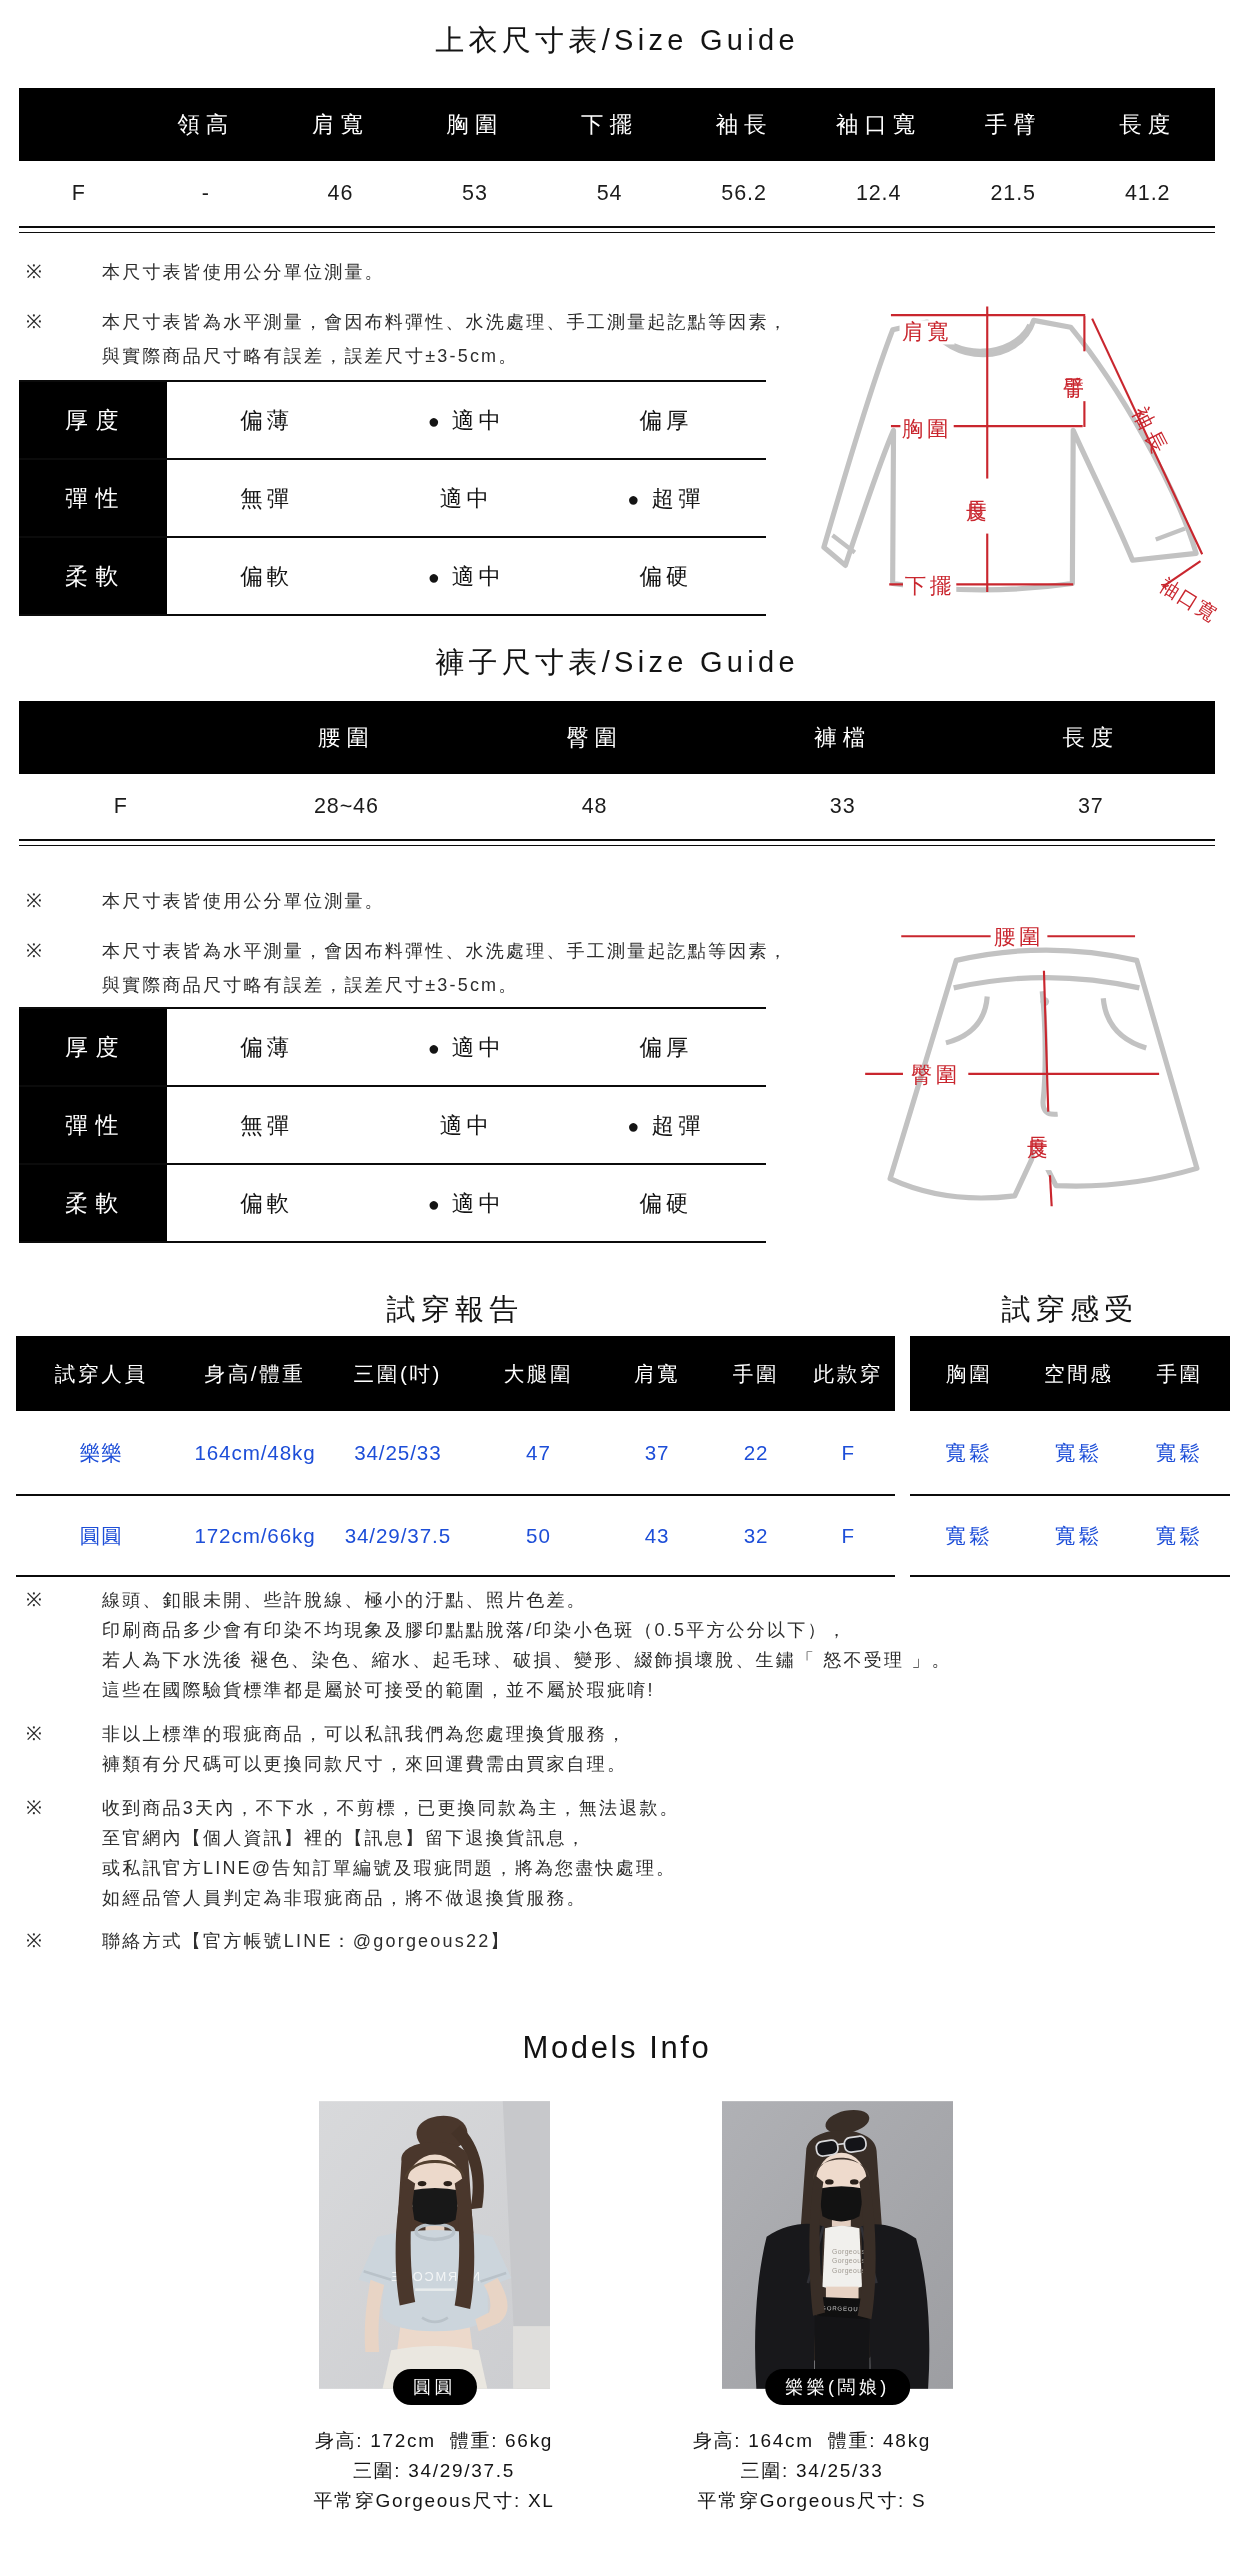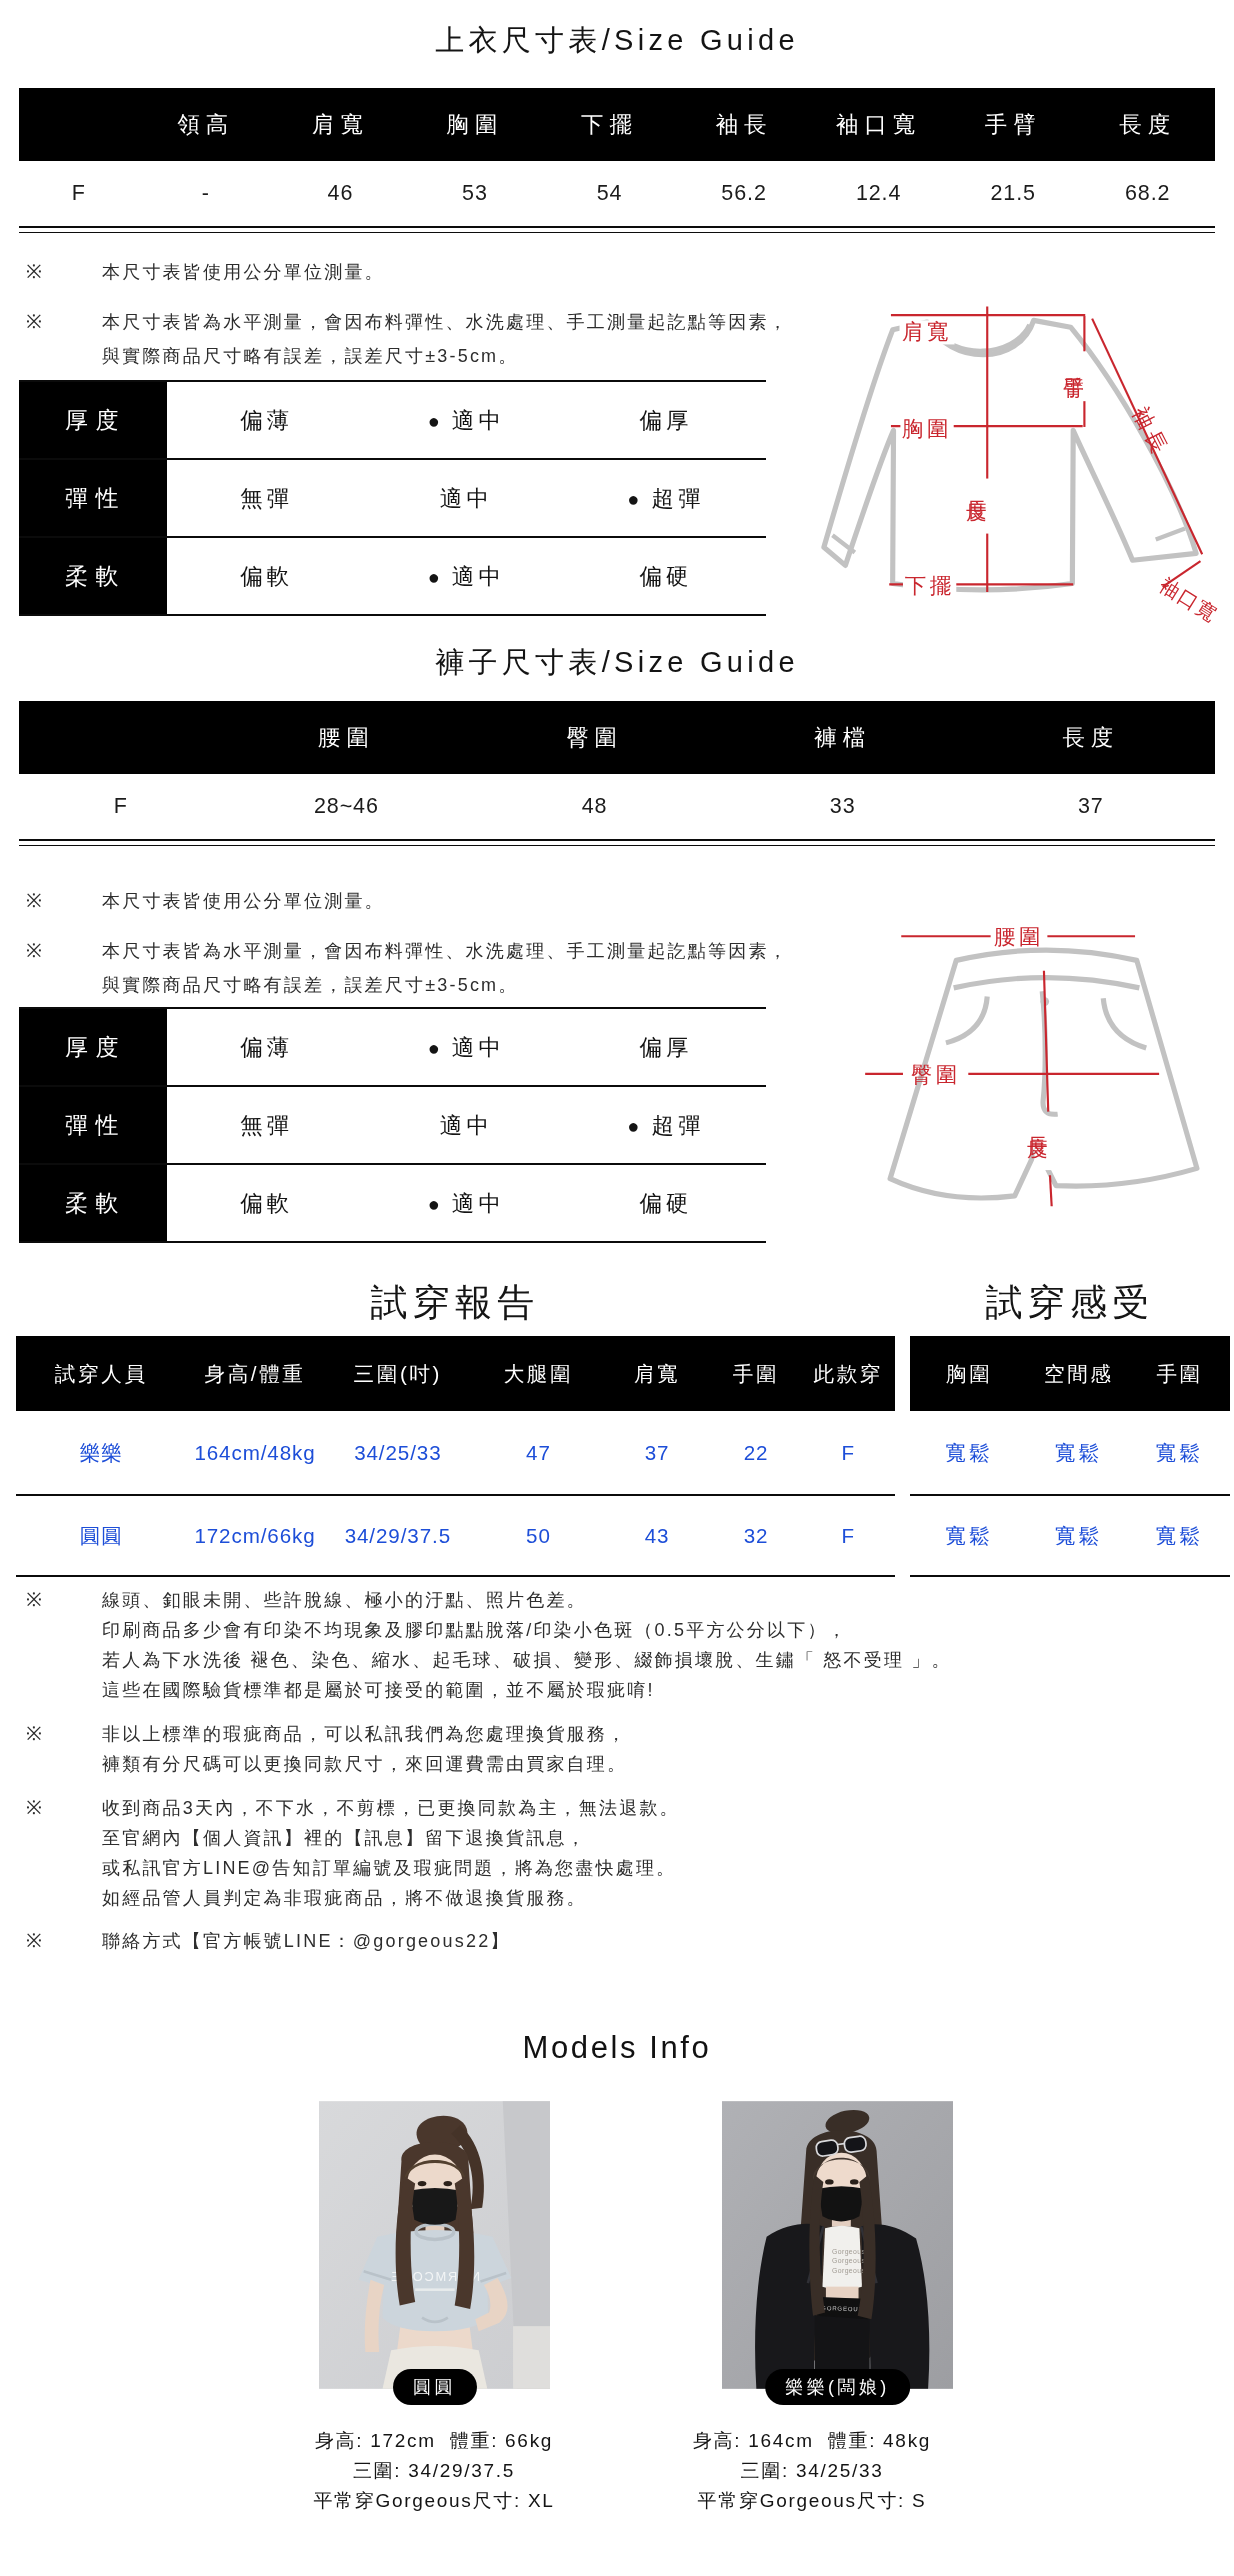--- a/index.html
+++ b/index.html
@@ -35,21 +35,21 @@
   .attr-table{position:absolute;left:19px;width:747px;}
   .attr-row{display:flex;height:76px;border-top:2.6px solid #0b0b0b;}
   .attr-row:last-child{border-bottom:2.6px solid #0b0b0b;}
   .attr-label{flex:none;width:148px;background:#000;color:#fff;display:flex;align-items:center;
               justify-content:center;font-size:23px;letter-spacing:7.7px;padding-left:5.2px;box-sizing:border-box;}
   .attr-opts{flex:1;display:flex;align-items:center;}
   .attr-opts .opt{width:33.33%;text-align:center;font-size:22.4px;letter-spacing:4.3px;color:#141414;white-space:nowrap;}
   .opt.selected::before{content:"●";font-size:20px;margin-right:7.7px;}
 
   
-  .fit-title{position:absolute;text-align:center;font-size:37px;letter-spacing:5.2px;font-weight:500;}
+  .fit-title{position:absolute;text-align:center;font-size:29px;letter-spacing:5.2px;font-weight:500;margin-top:12px;}
   .fit-table{position:absolute;top:1336px;}
   .fit-head{background:#000;height:75px;display:flex;align-items:center;}
   .fit-head .cell{color:#fff;font-size:20.6px;letter-spacing:2.6px;text-align:center;white-space:nowrap;}
   .fit-row{display:flex;align-items:center;height:83px;border-bottom:2.6px solid #0b0b0b;background:#fff;}
   .fit-row:last-child{height:79px;}
   .fit-row .cell{font-size:20.6px;letter-spacing:0.9px;text-align:center;color:#1d4ed8;}
   #fit-report{left:15.5px;width:879px;}
   #fit-feel{left:910px;width:320px;}
   #fit-report .cell:nth-child(1){width:19.5%;}
   #fit-report .cell:nth-child(2){width:15.5%;}
@@ -103,21 +103,21 @@
     </div>
     <div class="size-row">
       <span class="cell">F</span>
       <span class="cell">-</span>
       <span class="cell">46</span>
       <span class="cell">53</span>
       <span class="cell">54</span>
       <span class="cell">56.2</span>
       <span class="cell">12.4</span>
       <span class="cell">21.5</span>
-      <span class="cell">68.2</span>
+      <span class="cell">41.2</span>
     </div>
     <div class="size-dbl"></div>
   </div>
 
   <div class="notes" style="top:255px;">
     <div class="note">
       <span class="note-marker">※</span>
       <div class="note-lines">
           <div>本尺寸表皆使用公分單位測量。</div>
         </div>

